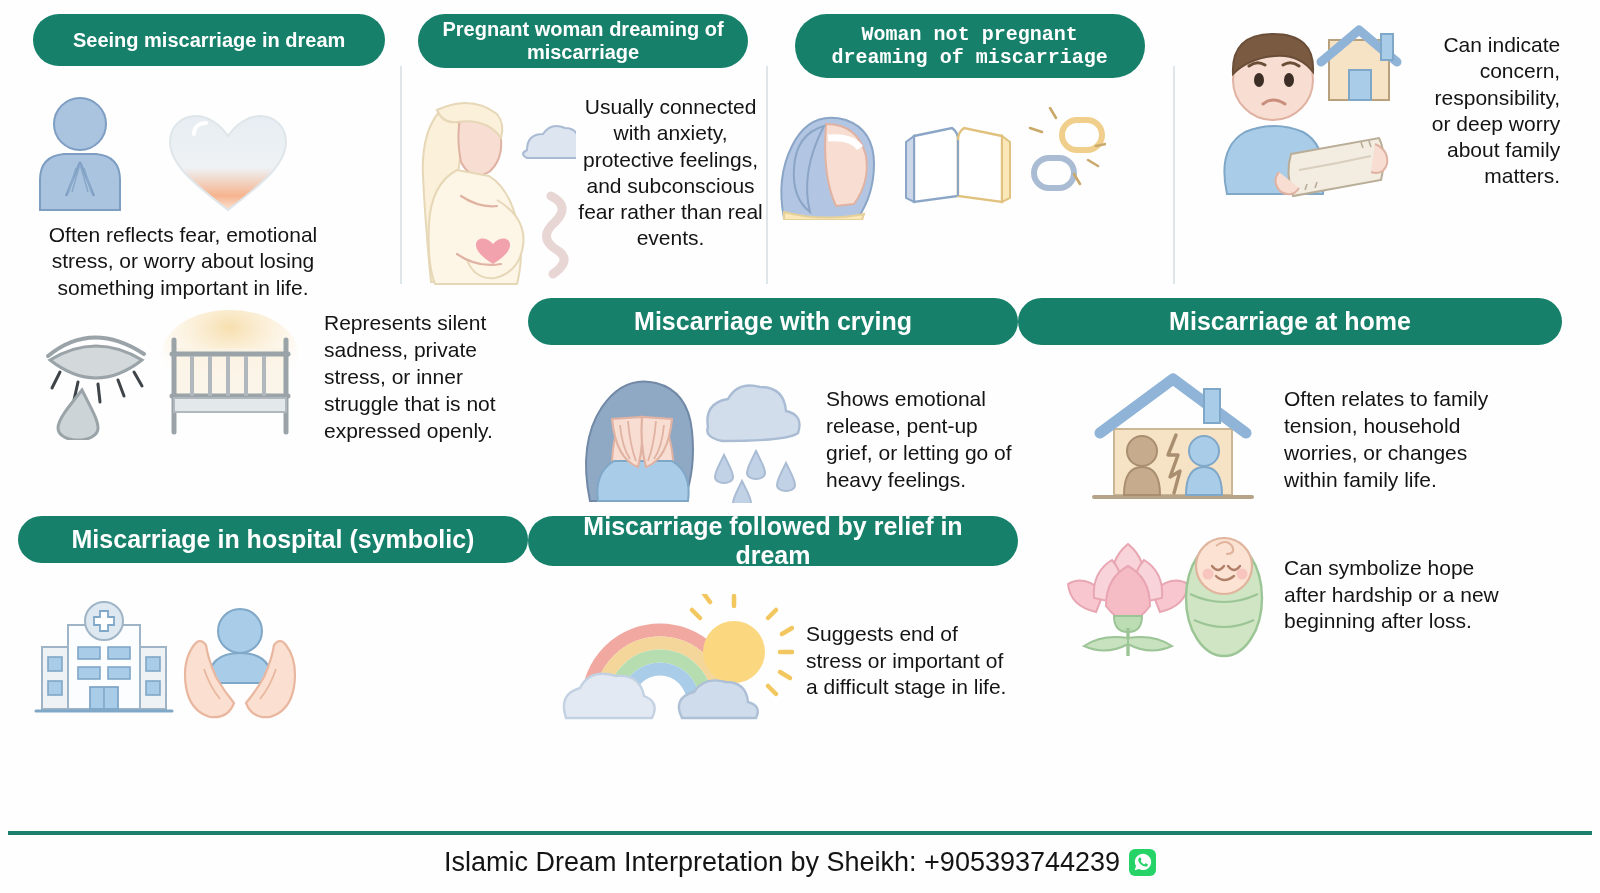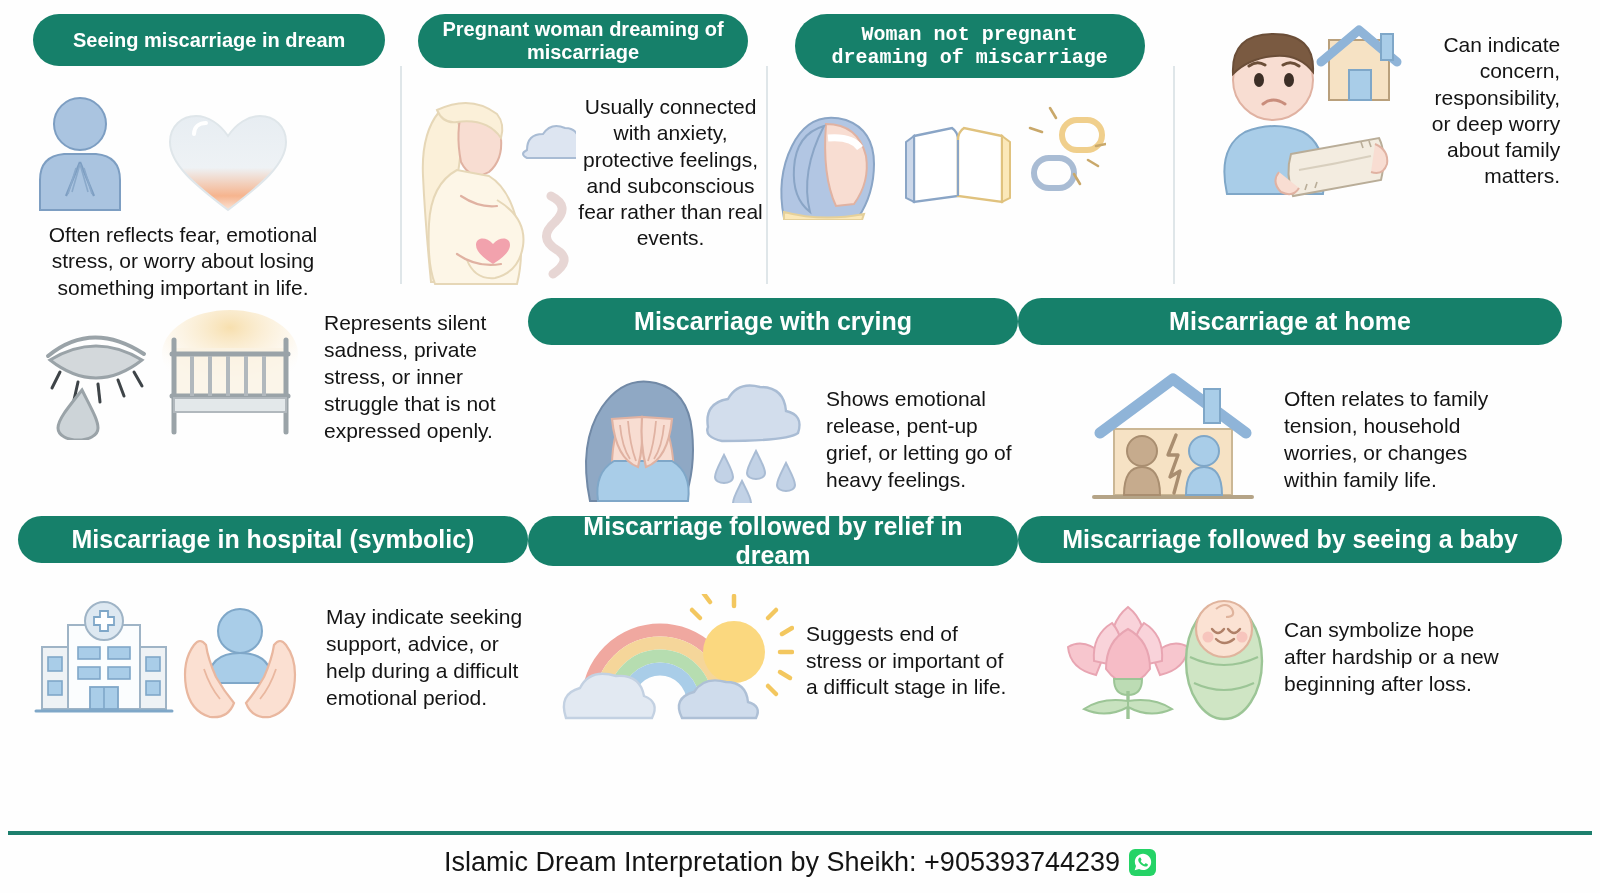--- a/index.html
+++ b/index.html
@@ -454,21 +454,20 @@
             <g>
               <circle cx="206" cy="40" r="22" fill="#a9cde8" stroke="#7fa7c8" stroke-width="2"></circle>
               <path d="M174 92 Q174 62 206 62 Q238 62 238 92 Z" fill="#a9cde8" stroke="#7fa7c8" stroke-width="2"></path>
               <path d="M160 54 Q148 70 152 96 Q156 120 176 126 Q194 128 200 112 Q190 100 182 86 Q174 68 172 54 Q166 46 160 54 Z" fill="#fbe0d2" stroke="#e9b79f" stroke-width="2.2"></path>
               <path d="M252 54 Q264 70 260 96 Q256 120 236 126 Q218 128 212 112 Q222 100 230 86 Q238 68 240 54 Q246 46 252 54 Z" fill="#fbe0d2" stroke="#e9b79f" stroke-width="2.2"></path>
               <path d="M170 78 Q176 96 186 108" stroke="#e9b79f" stroke-width="1.8" fill="none"></path>
               <path d="M242 78 Q236 96 226 108" stroke="#e9b79f" stroke-width="1.8" fill="none"></path>
             </g>
           </svg>
         </div>
-        <div class="row23-desc" style="max-width:206px;">May indicate seeking support, advice, or help during a difficult emotional period.</div>
       </div>
     </div>
 
     <div class="card" style="width:490px;">
       <div class="pill">Miscarriage followed by relief in dream</div>
       <div class="row23-body">
         <div class="art" style="margin:0 12px 0 26px;">
           <svg width="240" height="130" viewBox="0 0 240 130" aria-hidden="true">
             <g>
               <path d="M34 108 A72 72 0 0 1 178 108" fill="none" stroke="#f0a8a0" stroke-width="13"></path>
@@ -489,21 +488,20 @@
               <path d="M12 124 Q4 100 26 94 Q36 74 62 82 Q86 80 90 102 Q106 108 98 124 Z" fill="#e2e9f2" stroke="#c3d1e2" stroke-width="2.4"></path>
               <path d="M128 124 Q118 104 140 98 Q150 82 172 88 Q192 88 194 108 Q208 112 202 124 Z" fill="#cfdcec" stroke="#aec0d6" stroke-width="2.4"></path>
             </g>
           </svg>
         </div>
         <div class="row23-desc" style="max-width:216px;">Suggests end of stress or important of a difficult stage in life.</div>
       </div>
     </div>
 
     <div class="card" style="width:544px;">
-      <div class="pill">Miscarriage followed by seeing a baby</div>
       <div class="row23-body">
         <div class="art" style="margin:0 16px 0 30px;">
           <svg width="220" height="130" viewBox="0 0 220 130" aria-hidden="true">
             <g>
               <path d="M56 64 Q36 46 20 56 Q22 78 48 84 Z" fill="#f7c6ce" stroke="#e8a5b2" stroke-width="2"></path>
               <path d="M64 62 Q60 32 80 16 Q100 32 96 62 Z" fill="#f9d3da" stroke="#e8a5b2" stroke-width="2"></path>
               <path d="M104 64 Q124 46 140 56 Q138 78 112 84 Z" fill="#f7c6ce" stroke="#e8a5b2" stroke-width="2"></path>
               <path d="M46 70 Q44 44 64 32 Q78 48 74 76 Z" fill="#f9d3da" stroke="#e8a5b2" stroke-width="2"></path>
               <path d="M114 70 Q116 44 96 32 Q82 48 86 76 Z" fill="#f9d3da" stroke="#e8a5b2" stroke-width="2"></path>
               <path d="M58 78 Q58 50 80 38 Q102 50 102 78 Q92 92 80 92 Q68 92 58 78 Z" fill="#f6bcc6" stroke="#e8a5b2" stroke-width="2"></path>

